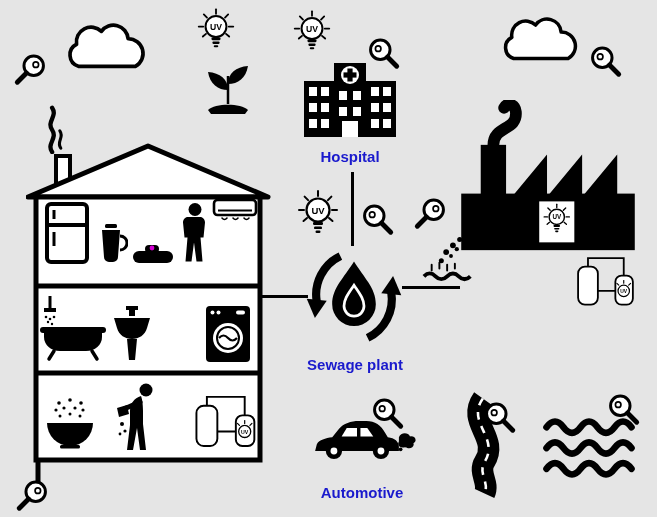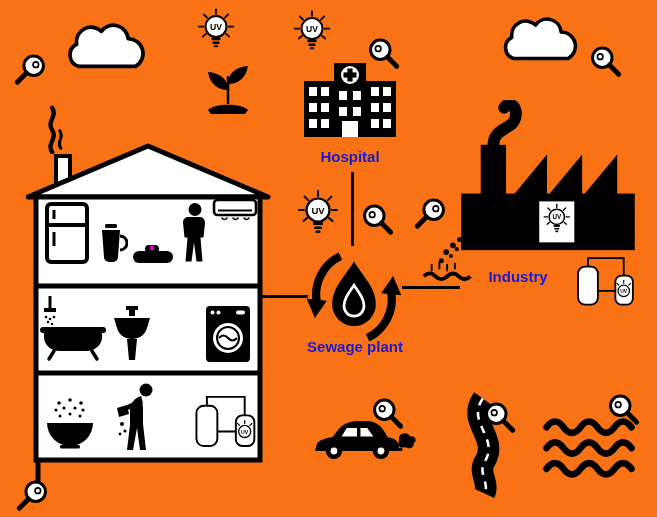--- a/index.html
+++ b/index.html
@@ -1,17 +1,17 @@
 <!DOCTYPE html>
 <html style="--label-blue: #1a1acd; --accent-magenta: #d400d4;"><head>
 <meta charset="utf-8">
 <style>
   *{margin:0;padding:0;box-sizing:border-box}
   html,body{background:#fff}
-  .canvas{position:relative;width:657px;height:517px;background:#f97316;overflow:hidden;
+  .canvas{position:relative;width:657px;height:517px;background:#e5e5e5;overflow:hidden;
           font-family:"Liberation Sans",sans-serif}
   .abs{position:absolute}
   .abs svg{display:block;width:100%;height:100%}
   .flip{transform:scaleX(-1)}
   .lbl{position:absolute;font-weight:bold;font-size:15px;line-height:18px;
        color:var(--label-blue,#1a1acd);text-align:center}
   .line{position:absolute;background:#000}
 </style>
 </head>
 <body>
@@ -292,21 +292,21 @@
         <polygon points="3,57 25,59 12,78"></polygon>
       </g>
       <g fill="#000" transform="rotate(180 55 55)">
         <path d="M40,10 A47,47 0 0 0 14,60" fill="none" stroke="#000" stroke-width="9"></path>
         <polygon points="3,57 25,59 12,78"></polygon>
       </g>
       <path d="M55,16 C66,34 79,45 79,63 a24,24 0 0 1 -48,0 C31,45 44,34 55,16 Z" fill="#000"></path>
       <path d="M55,42 C61,51 66,57 66,65 a11,11 0 0 1 -22,0 C44,57 49,51 55,42 Z" fill="none" stroke="#fff" stroke-width="3"></path>
     </svg>
     </div>
-  <div class="lbl" style="left:300px;top:338px;width:110px">Sewage plant</div>
+  <div class="lbl" style="left:300px;top:356px;width:110px">Sewage plant</div>
 
   <div class="abs" style="left:412px;top:196px;width:36px;height:36px">
     <svg viewBox="0 0 34 34" class="flip">
         <use href="#magnifier"></use>
       </svg>
     </div>
   <div class="abs" style="left:452px;top:100px;width:192px;height:156px">
     <svg viewBox="0 0 190 160">
       <path d="M39,46 C39,26 64,32 62,12 C61,4 53,2 50,8" fill="none" stroke="#000" stroke-width="12" stroke-linecap="round"></path>
       <rect x="26" y="46" width="26" height="52" fill="#000"></rect>
@@ -329,21 +329,20 @@
       </g>
       <g stroke="#000" stroke-width="2" stroke-linecap="round">
         <line x1="10" y1="46" x2="10" y2="40"></line>
           <line x1="18" y1="44" x2="18" y2="38"></line>
         <line x1="26" y1="46" x2="26" y2="40"></line>
           <line x1="34" y1="44" x2="34" y2="39"></line>
       </g>
       <path d="M2,52 q6,-6 12,0 q6,6 12,0 q6,-6 12,0 q6,6 12,0" fill="none" stroke="#000" stroke-width="4"></path>
     </svg>
     </div>
-  <div class="lbl" style="left:478px;top:268px;width:80px">Industry</div>
   <div class="abs" style="left:572px;top:252px;width:70px;height:58px">
     <svg viewBox="0 0 92 74">
         <use href="#purifier"></use>
       </svg>
     </div>
 
   <div class="abs" style="left:370px;top:396px;width:36px;height:36px">
     <svg viewBox="0 0 34 34">
         <use href="#magnifier"></use>
       </svg>
@@ -355,20 +354,21 @@
       <polygon points="59,29 59,19 67,19 74,29" fill="#fff"></polygon>
       <circle cx="28" cy="46" r="9.5" fill="#000"></circle>
         <circle cx="28" cy="46" r="4" fill="#fff"></circle>
       <circle cx="83" cy="46" r="9.5" fill="#000"></circle>
         <circle cx="83" cy="46" r="4" fill="#fff"></circle>
       <path d="M104,30 c2,-6 11,-6 13,-1 c6,-1 9,5 4,8 c2,5 -6,8 -9,4 c-5,3 -11,-1 -8,-6 z" fill="#000"></path>
       <circle cx="106" cy="44" r="2.2" fill="#000"></circle>
         <circle cx="112" cy="40" r="1.8" fill="#000"></circle>
     </svg>
     </div>
+  <div class="lbl" style="left:306px;top:484px;width:112px">Automotive</div>
 
   <div class="abs" style="left:452px;top:390px;width:60px;height:112px">
     <svg viewBox="0 0 70 115">
       <path d="M36,2 C16,30 56,48 38,76 C30,89 44,100 38,113" fill="none" stroke="#000" stroke-width="25"></path>
       <path d="M36,2 C16,30 56,48 38,76 C30,89 44,100 38,113" fill="none" stroke="#fff" stroke-width="3" stroke-dasharray="9 8"></path>
     </svg>
     </div>
   <div class="abs" style="left:482px;top:400px;width:36px;height:36px">
     <svg viewBox="0 0 34 34">
         <use href="#magnifier"></use>

